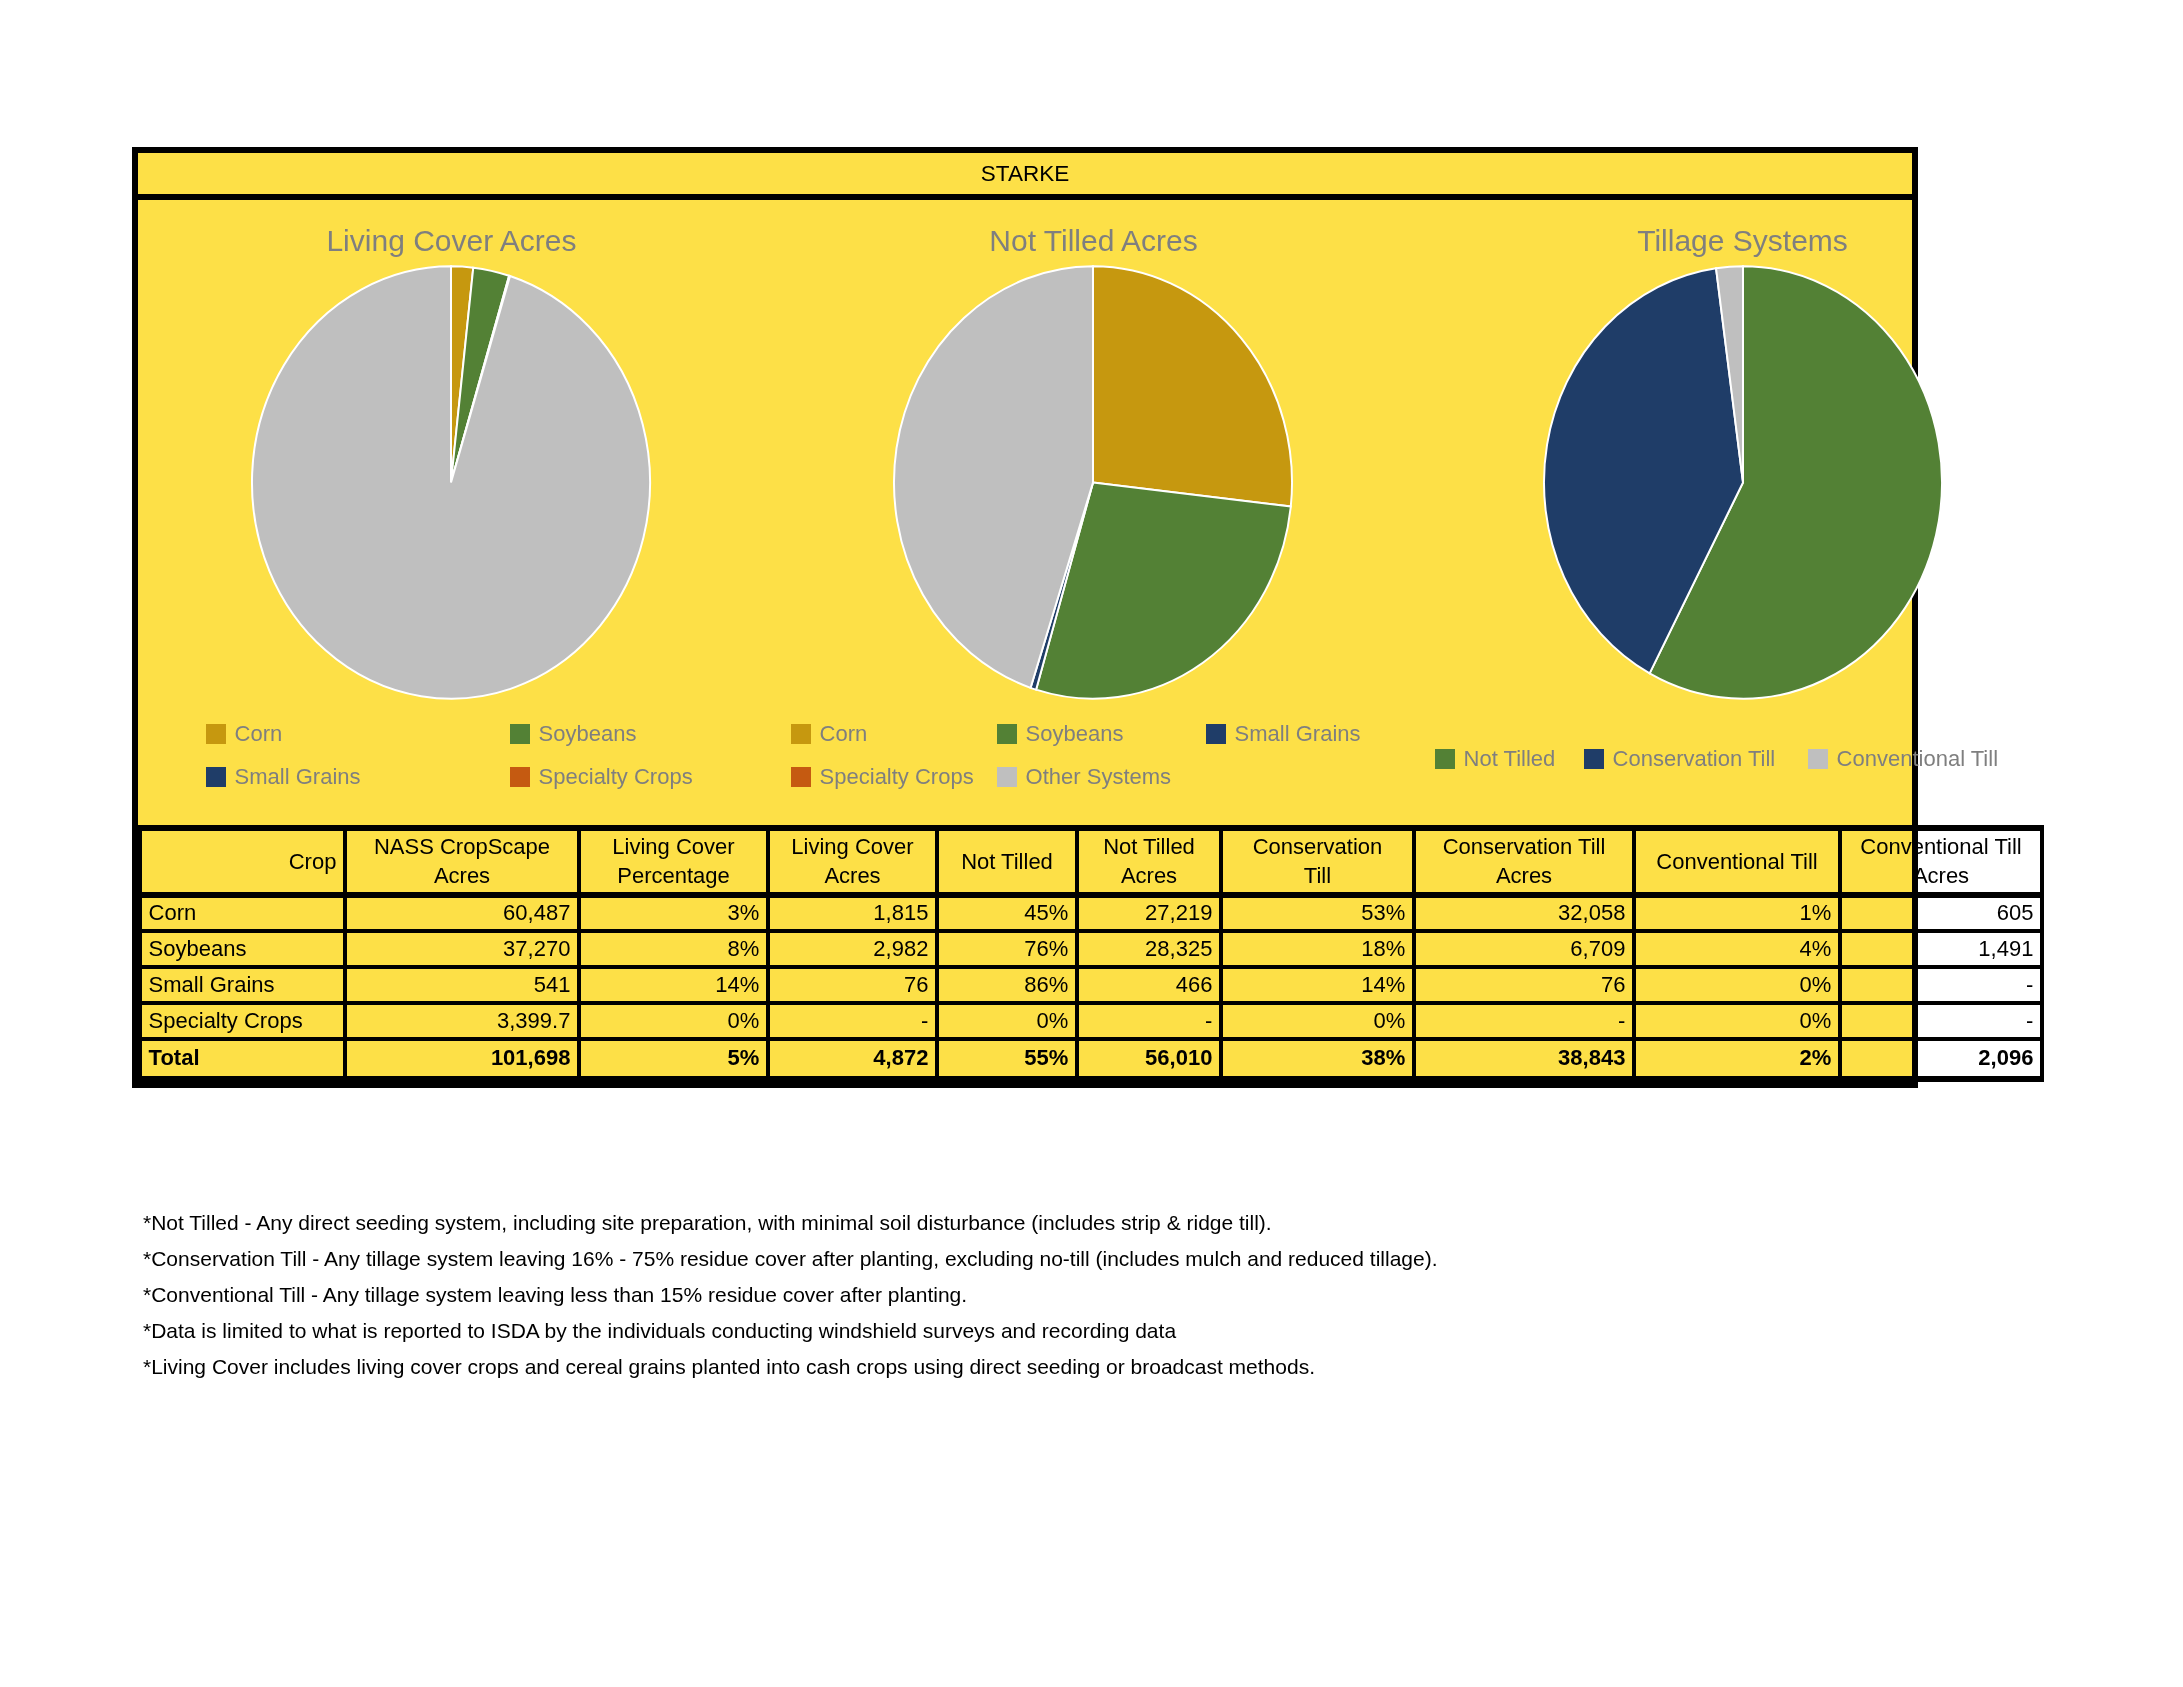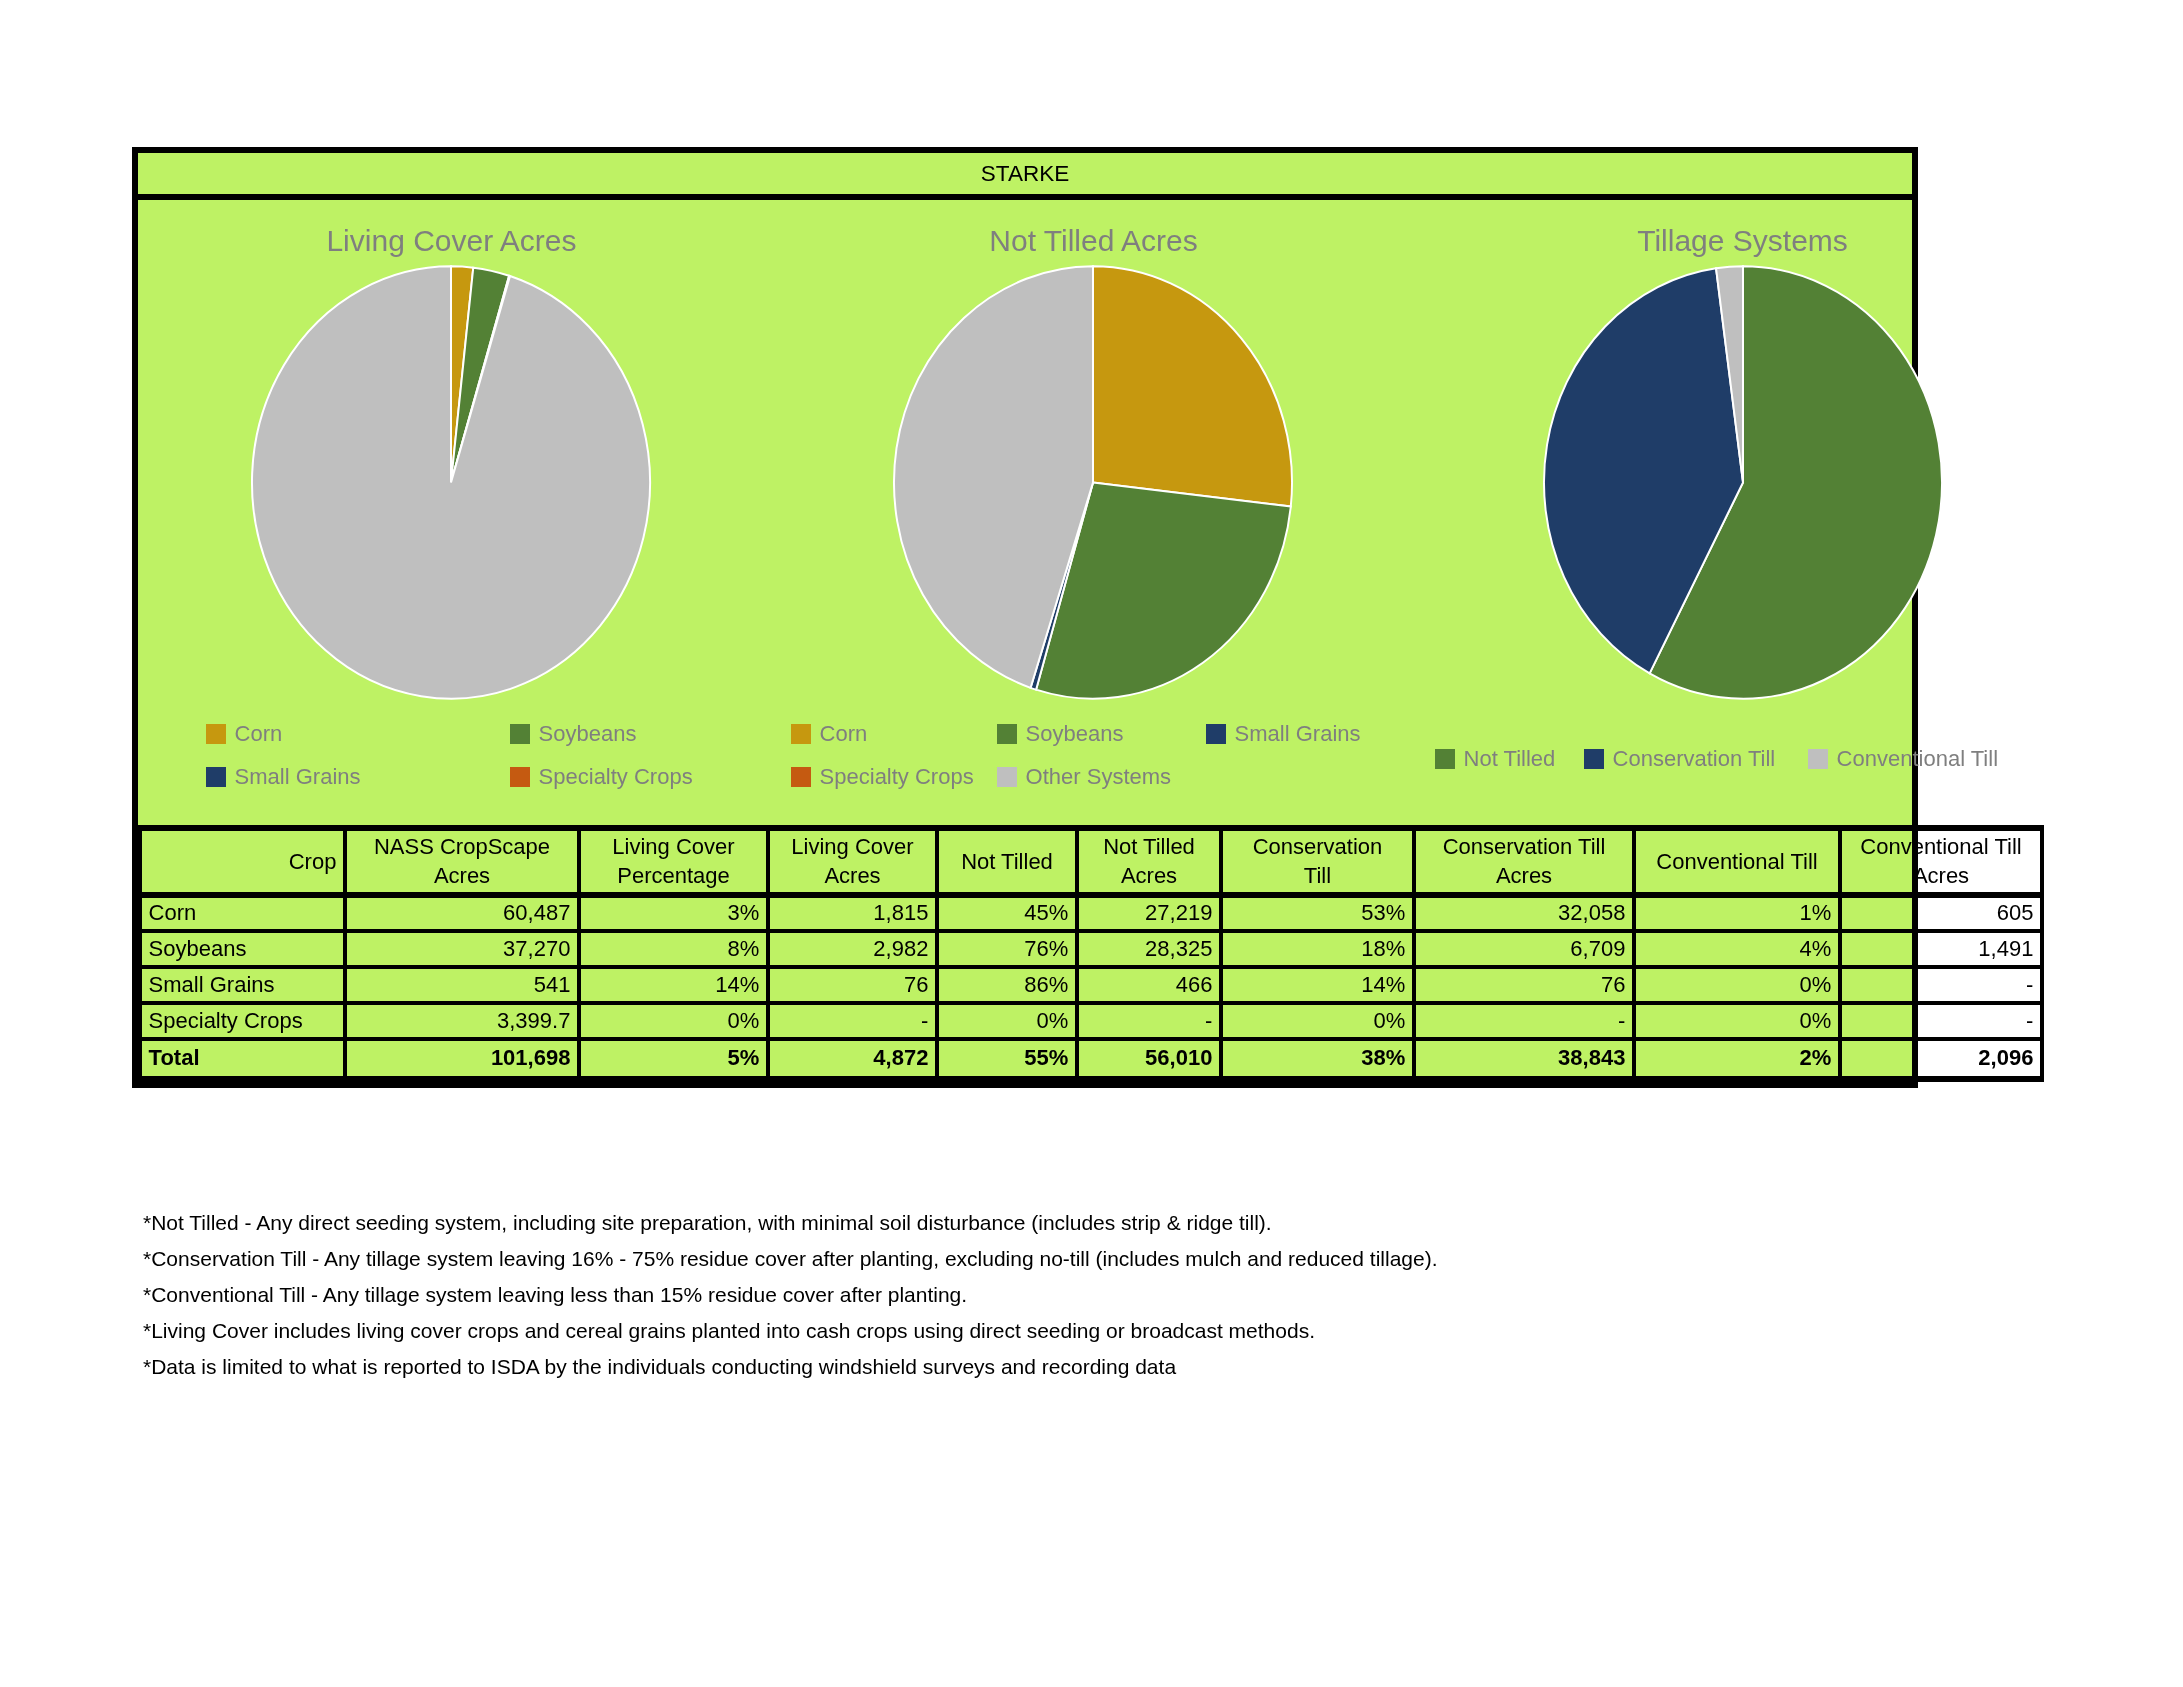--- a/index.html
+++ b/index.html
@@ -3,21 +3,21 @@
 <meta charset="utf-8">
 <style>
   * { margin:0; padding:0; box-sizing:border-box; }
   html,body { background:#ffffff; }
   body {
     width:2183px; height:1687px; position:relative; overflow:hidden;
     font-family:"Liberation Sans", sans-serif; color:#000;
   }
   .report {
     position:absolute; left:132px; top:147px; width:1786px;
-    border:6px solid #000; background:#bef264;
+    border:6px solid #000; background:#fde047;
   }
   .title-block {
     border-bottom:6px solid #000; text-align:center;
     padding:4.6px 0 5.3px 0; line-height:31px; font-size:22.5px;
   }
   .charts-block { position:relative; height:625px; }
   .chart-title {
     position:absolute; top:24px; width:463px; text-align:center;
     font-size:30px; color:#7f7f7f;
   }
@@ -227,16 +227,16 @@
         <td>2,096</td>
       </tr>
     </tbody>
   </table>
 </div>
 
 <div class="footnotes">
   <div>*Not Tilled - Any direct seeding system, including site preparation, with minimal soil disturbance (includes strip &amp; ridge till).</div>
   <div>*Conservation Till - Any tillage system leaving 16% - 75% residue cover after planting, excluding no-till (includes mulch and reduced tillage).</div>
   <div>*Conventional Till - Any tillage system leaving less than 15% residue cover after planting.</div>
+  <div>*Data is limited to what is reported to ISDA by the individuals conducting windshield surveys and recording data</div>
   <div>*Living Cover includes living cover crops and cereal grains planted into cash crops using direct seeding or broadcast methods.</div>
-  <div>*Data is limited to what is reported to ISDA by the individuals conducting windshield surveys and recording data</div>
 </div>
 
 
 </body></html>

